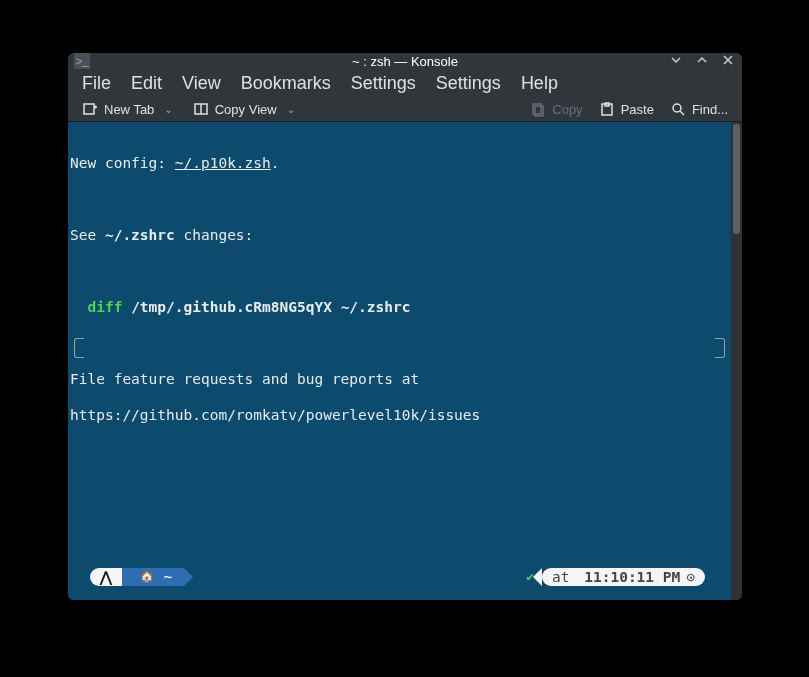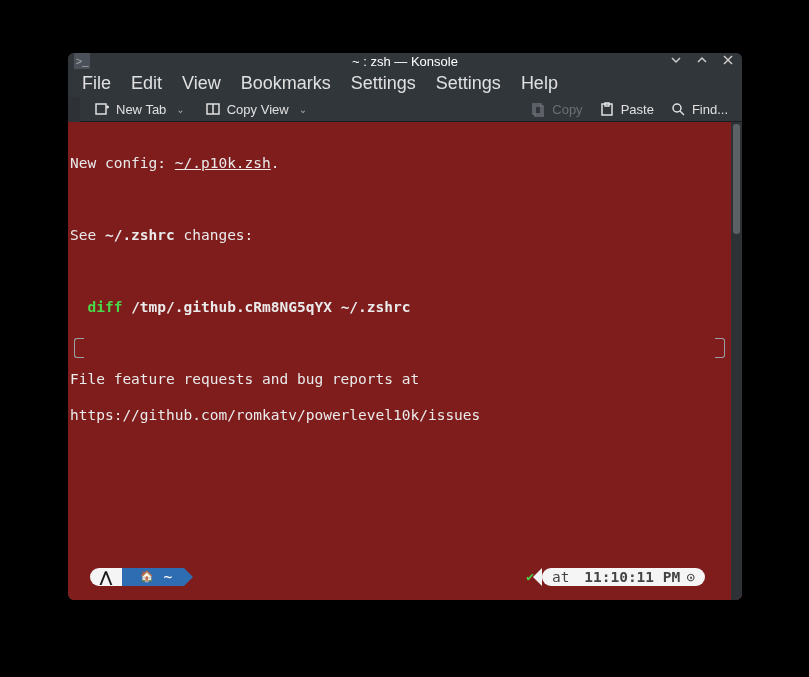--- a/index.html
+++ b/index.html
@@ -75,21 +75,20 @@
   padding: 4px 10px;
   cursor: pointer;
 }
 .toolbar {
   height: 44px;
   background: #31363b;
   display: flex;
   align-items: center;
   padding: 0 8px;
   border-bottom: 1px solid #1a1c1f;
-  margin-left: 12px;
 }
 .toolbar-group {
   display: flex;
   align-items: center;
   gap: 4px;
 }
 .toolbar-btn {
   display: flex;
   align-items: center;
   gap: 6px;
@@ -105,21 +104,21 @@
   display: inline-flex;
   align-items: center;
   justify-content: center;
 }
 .toolbar-icon svg { stroke: currentColor; fill: none; stroke-width: 1.5; }
 .chevron-small { font-size: 10px; color: #aaa; padding: 0 4px; }
 .spacer { flex: 1; }
 .terminal-area {
   flex: 1;
   display: flex;
-  background: #7f1d1d;
+  background: #0c4a6e;
 }
 .terminal {
   flex: 1;
   padding: 14px 0 0 0;
   font-family: "Menlo", "Consolas", monospace;
   font-size: 14.5px;
   line-height: 18px;
   color: #eaeaea;
   white-space: pre;
   position: relative;

